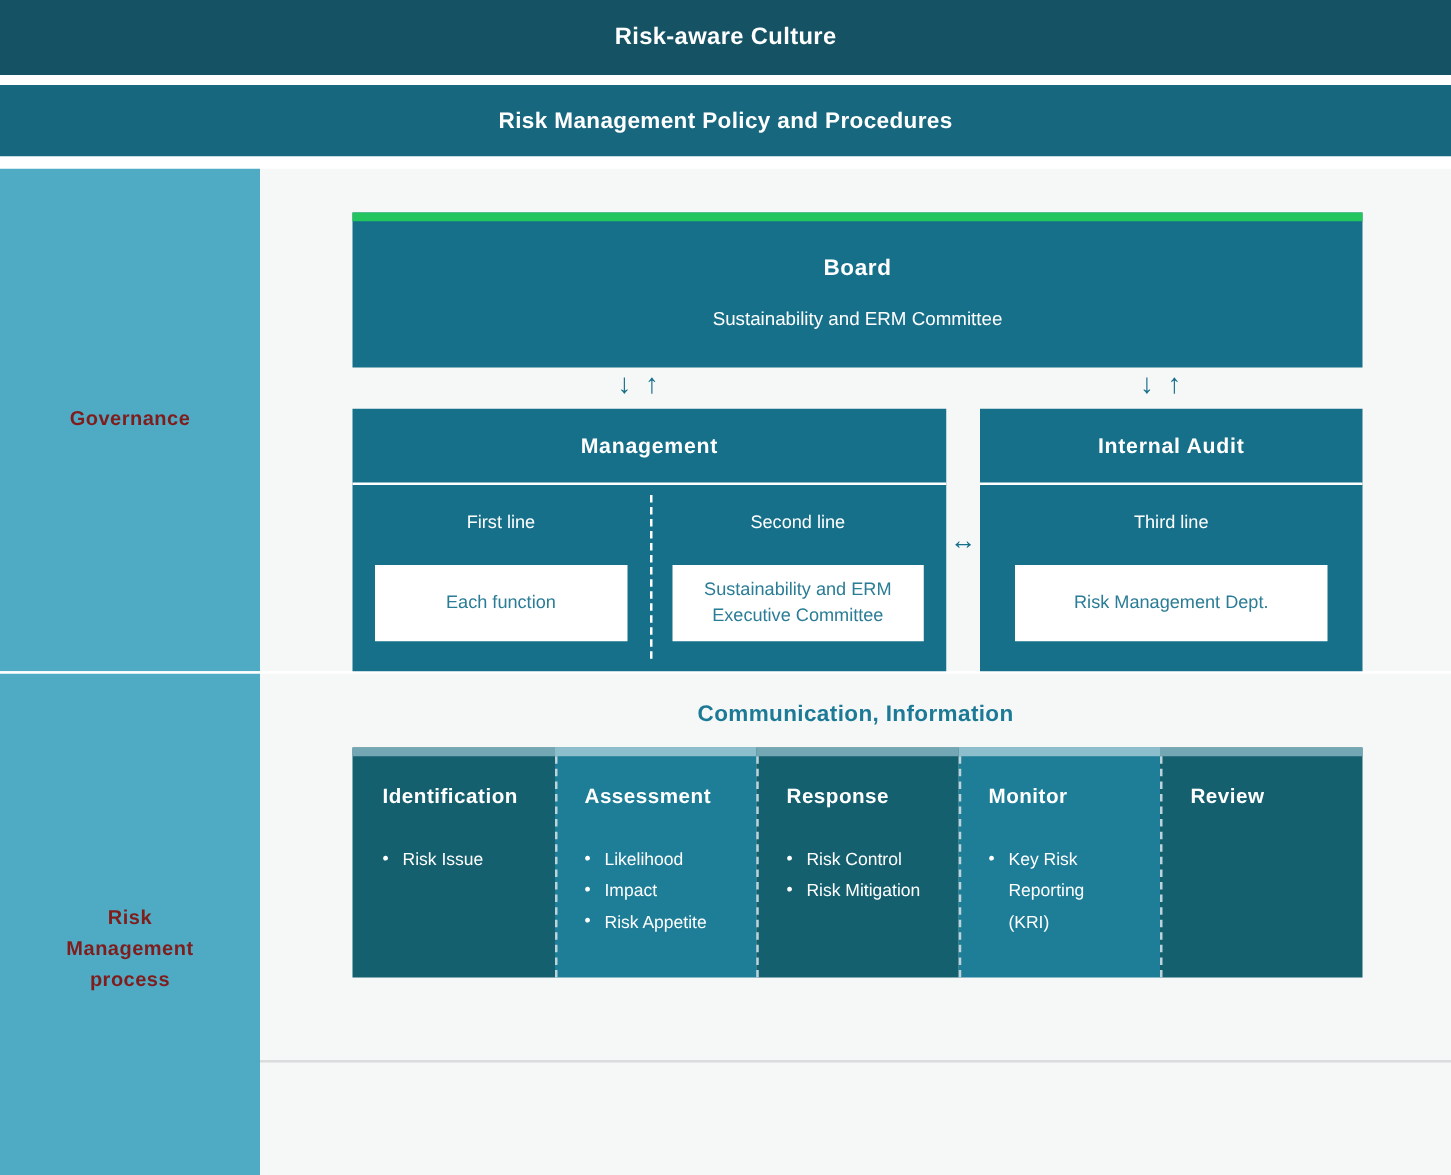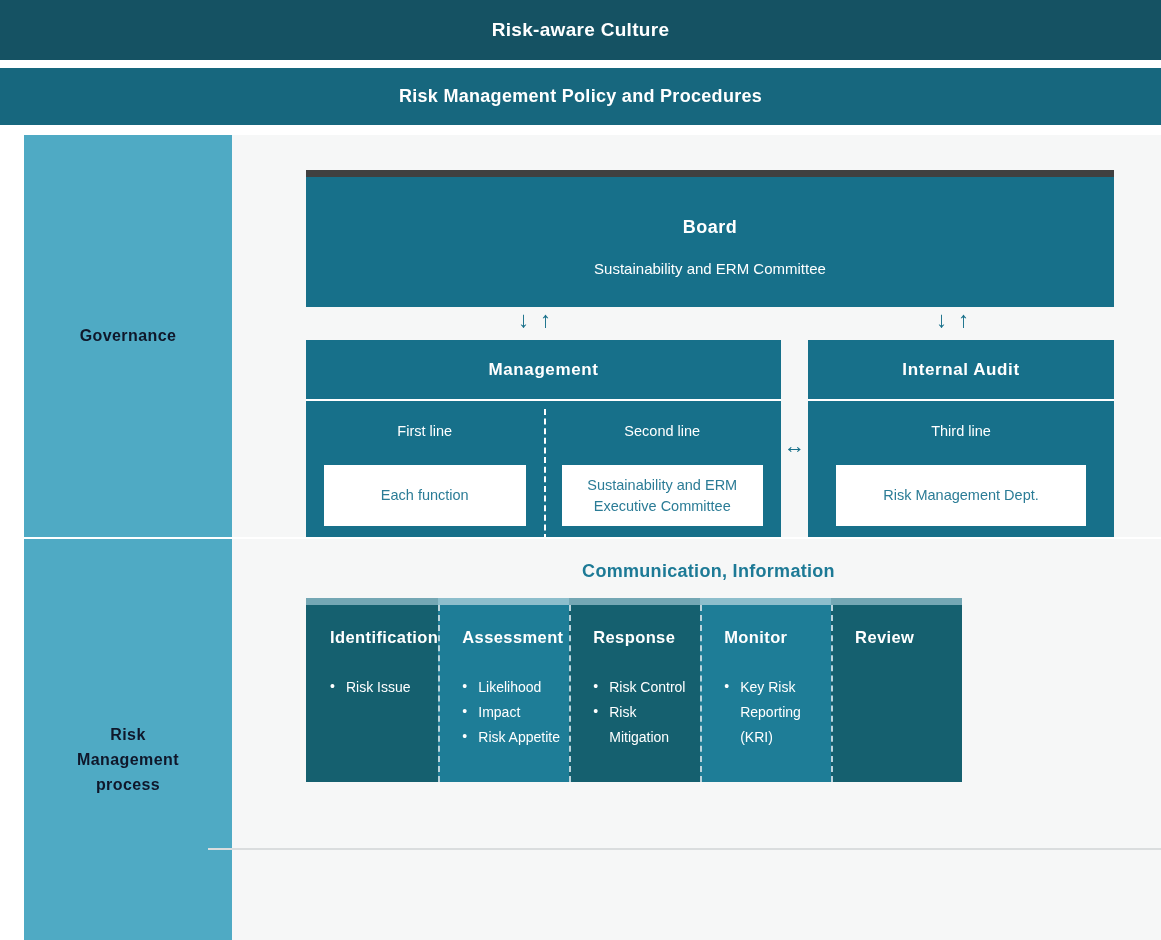--- a/index.html
+++ b/index.html
@@ -61,30 +61,29 @@
     display: flex;
   }
   .row-governance { top: 0;   height: 402px; }
   .row-process    { top: 403px; height: 445px; }
   .row-standard   { top: 714px; height: 226px; }
 
   .sidebar-cell {
     width: 208px;
     flex: 0 0 208px;
     background: #4FAAC4;
-    color: #0f172a;
+    color: #7f1d1d;
     display: flex;
     align-items: center;
     justify-content: center;
     text-align: center;
     font-size: 16px;
     font-weight: bold;
     line-height: 1.55;
     letter-spacing: 0.4px;
-    margin-left: 24px;
   }
   .sidebar-cell.small { font-size: 15.5px; }
 
   .content-cell {
     flex: 1 1 auto;
     background: #F6F7F7;
     position: relative;
   }
 
   .row-divider {
@@ -105,24 +104,24 @@
   .gov-inner {
     position: absolute;
     left: 74px;   
     top: 35px;
     width: 808px;
   }
 
   .board-box {
     width: 808px;
     background: #17708A;
-    border-top: 7px solid #404040;
-    color: #ffffff;
-    text-align: center;
-    padding: 40px 0 30px;
+    border-top: 7px solid #22c55e;
+    color: #ffffff;
+    text-align: center;
+    padding: 27px 0 30px;
   }
   .board-title { font-size: 18px; font-weight: bold; letter-spacing: 0.5px; }
   .board-sub { font-size: 15px; margin-top: 22px; }
 
   .arrow-row {
     position: relative;
     width: 808px;
     height: 33px;
   }
   .arrow-pair {
@@ -212,21 +211,21 @@
     color: #1D7A96;
     font-size: 18px;
     font-weight: bold;
     letter-spacing: 0.3px;
   }
 
   .process-track {
     position: absolute;
     top: 60px;
     left: 74px;
-    width: 656px;
+    width: 808px;
     display: flex;
   }
   .proc-col {
     flex: 1 1 0;
     min-height: 184px;
     padding: 30px 0 18px 24px;
     position: relative;
   }
   .proc-col .accent {
     position: absolute;

